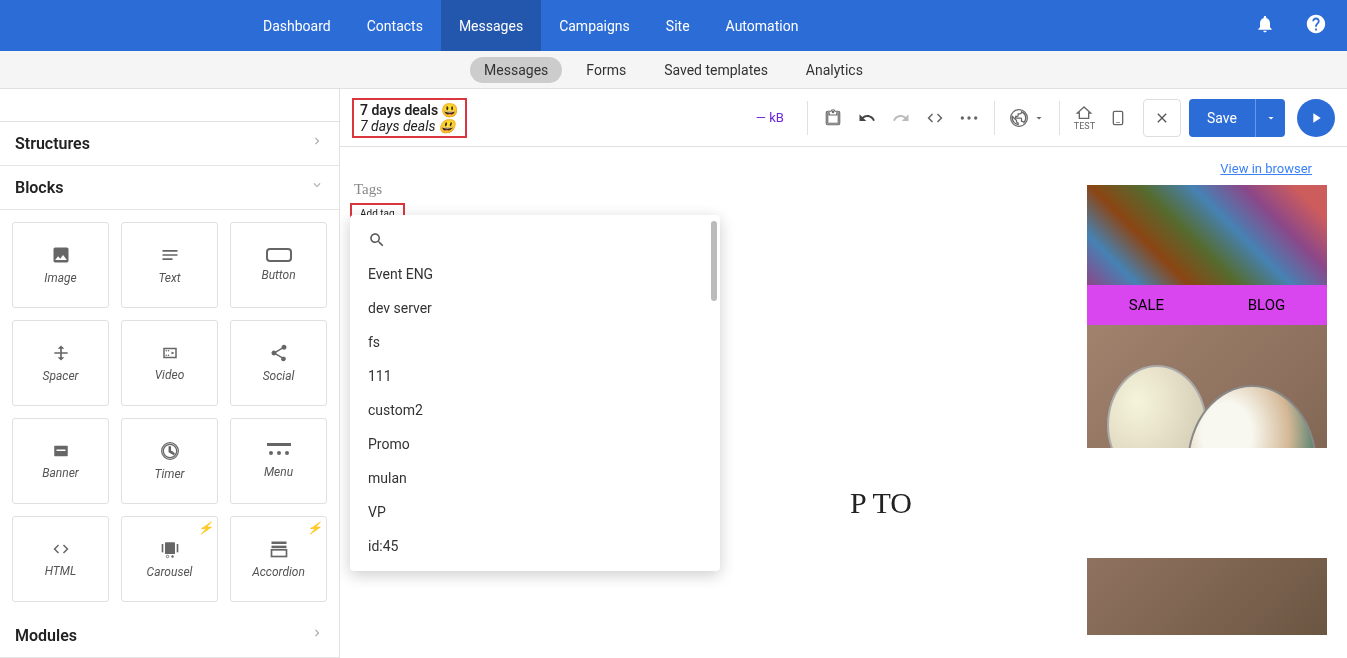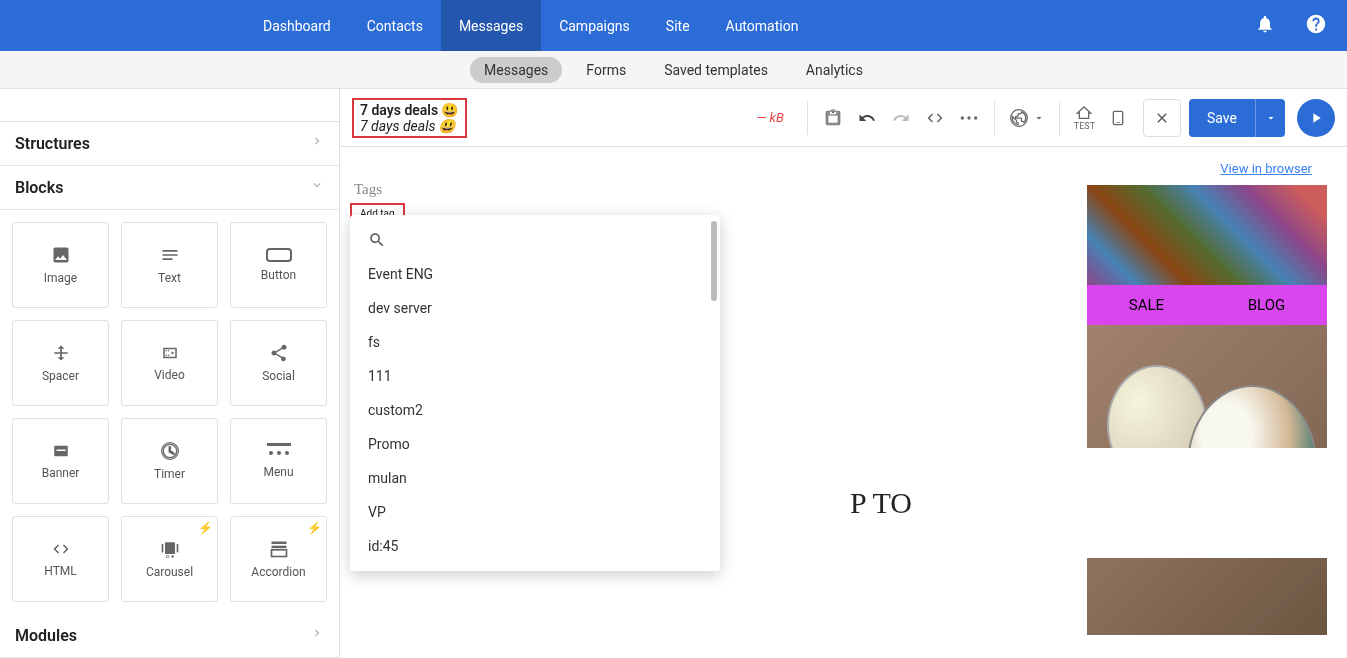--- a/index.html
+++ b/index.html
@@ -21,31 +21,31 @@
 .panel-tabs { display: flex; height: 42px; border-bottom: 1px solid #e0e0e0; }
 .panel-tab { flex: 1; display: flex; align-items: center; justify-content: center; font-size: 14px; color: #555; cursor: pointer; border-right: 1px solid #e5e5e5; }
 .panel-tab:first-child { background: #f1f1f1; }
 .panel-tab:last-child { border-right: none; background: #fff; font-weight: 400; }
 
 .panel-section { padding: 12px 15px; border-bottom: 1px solid #e5e5e5; display: flex; justify-content: space-between; align-items: flex-start; cursor: pointer; }
 .panel-section-title { font-size: 16px; font-weight: 600; color: #222; }
 .chevron { width: 14px; height: 14px; }
 
 .blocks-grid { display: grid; grid-template-columns: repeat(3, 1fr); gap: 12px; padding: 12px; }
-.block-item { border: 1px solid #e0e0e0; border-radius: 3px; height: 86px; display: flex; flex-direction: column; align-items: center; justify-content: center; cursor: pointer; position: relative; background: #fff; }
+.block-item { border: 1px solid #e0e0e0; border-radius: 3px; height: 86px; display: flex; flex-direction: column; align-items: center; justify-content: center; cursor: pointer; position: relative; background: #fff; font-style: italic; }
 .block-item svg { fill: #666; margin-bottom: 6px; }
 .block-item .block-label { font-size: 12px; color: #555; }
 .lightning { position: absolute; top: 4px; right: 4px; font-size: 12px; color: #666; }
 
 .editor-area { flex: 1; position: relative; background: #fff; }
 .toolbar { height: 58px; border-bottom: 1px solid #e0e0e0; display: flex; align-items: center; padding: 0 12px; }
 .title-box { border: 2px solid #d9363e; padding: 2px 6px; margin-right: auto; }
 .title-line { font-size: 14px; font-weight: 600; color: #222; }
 .title-line.italic { font-style: italic; font-weight: 400; }
-.kb-label { color: #ef4444; font-size: 13px; font-style: italic; margin-right: 15px; }
+.kb-label { color: #6d28d9; font-size: 13px; margin-right: 15px; }
 .tb-divider { width: 1px; height: 34px; background: #e0e0e0; margin: 0 8px; }
 .tb-btn { width: 34px; height: 34px; display: flex; align-items: center; justify-content: center; cursor: pointer; border-radius: 3px; }
 .tb-btn svg { fill: #666; }
 .tb-btn.undo svg { fill: #444; }
 .tb-btn.redo svg { fill: #bbb; }
 .globe-btn { display: flex; align-items: center; padding: 0 6px; cursor: pointer; }
 .globe-btn svg { fill: #666; }
 .test-btn { display: flex; flex-direction: column; align-items: center; cursor: pointer; padding: 0 6px; }
 .test-btn .test-label { font-size: 9px; color: #666; }
 .close-btn { width: 38px; height: 38px; border: 1px solid #ddd; border-radius: 4px; display: flex; align-items: center; justify-content: center; cursor: pointer; margin: 0 8px; }

